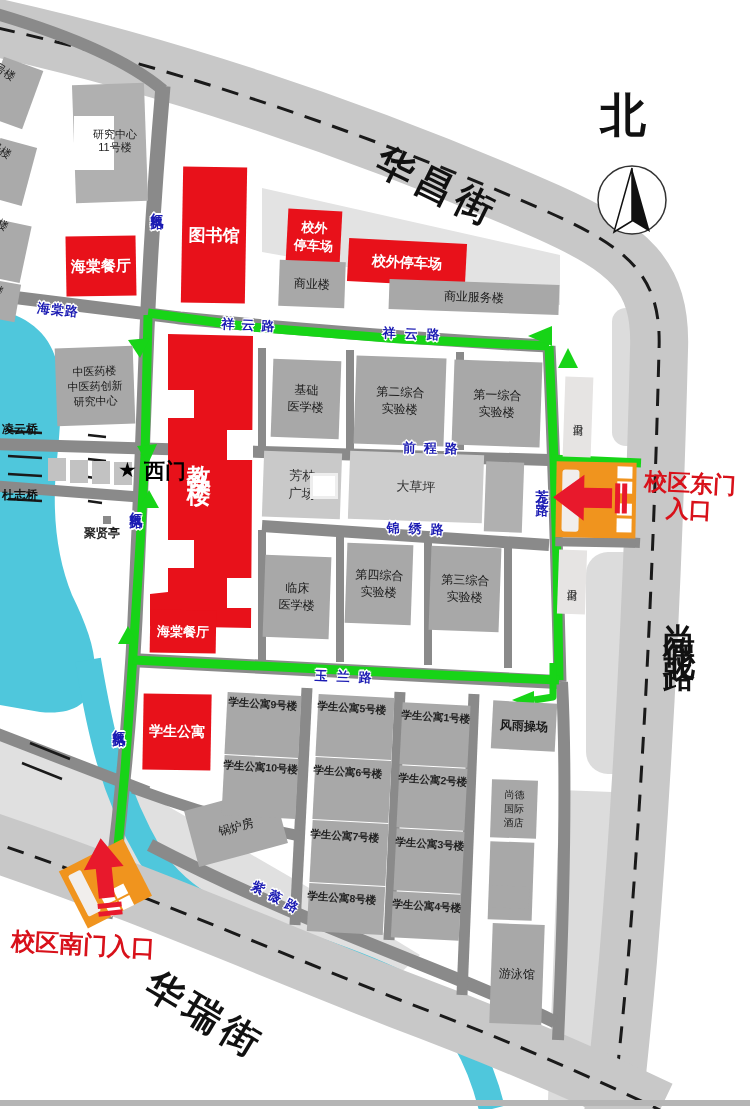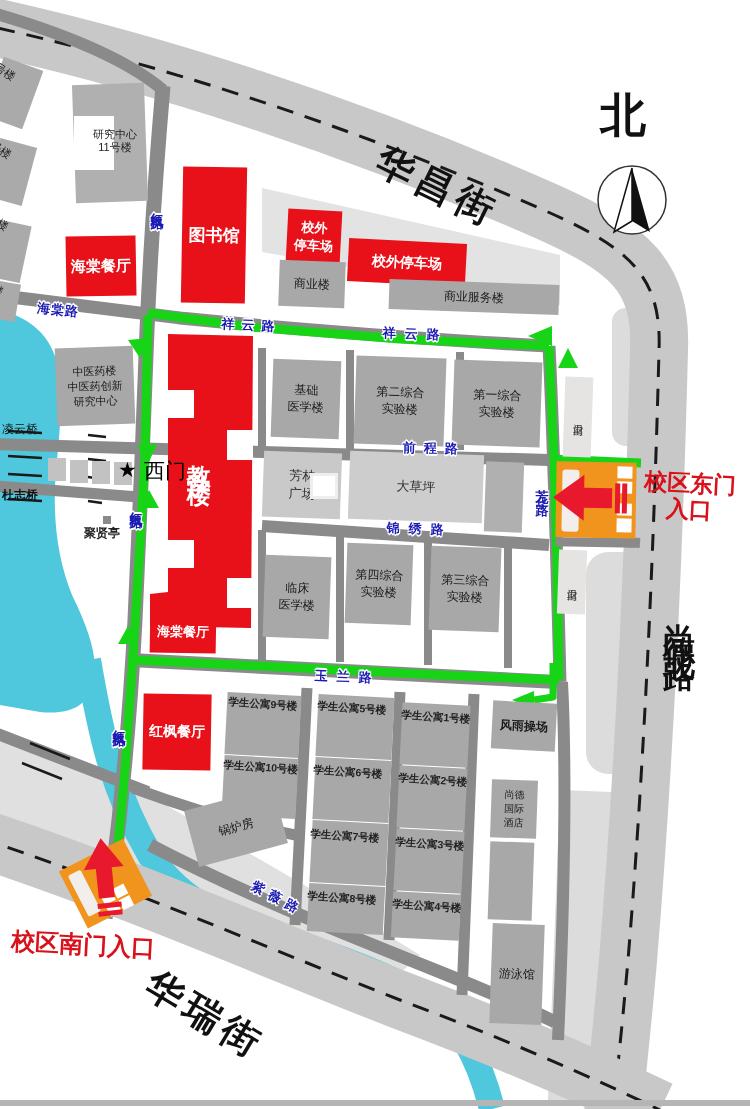--- a/index.html
+++ b/index.html
@@ -128,21 +128,21 @@
     <path d="M632,168 L614,232 L632,221 Z" fill="#fff" stroke="#111" stroke-width="1.5"></path>
   </g>
 </svg>
 
 <div class="blk red" style="left:66px;top:236px;width:70px;height:60px;font-size:15px;transform:rotate(-1deg)"><span>海棠餐厅</span></div>
 <div class="blk red" style="left:182px;top:167px;width:64px;height:136px;font-size:17px;transform:rotate(1deg)"><span>图书馆</span></div>
 <div class="blk red" style="left:287px;top:210px;width:54px;height:53px;font-size:13px;transform:rotate(3deg)"><span>校外
 停车场</span></div>
 <div class="blk red" style="left:348px;top:241px;width:118px;height:43px;font-size:14px;transform:rotate(3deg)"><span>校外停车场</span></div>
 <div class="blk red" style="left:150px;top:610px;width:66px;height:43px;font-size:13px;transform:rotate(1deg)"><span>海棠餐厅</span></div>
-<div class="blk red" style="left:143px;top:694px;width:68px;height:76px;font-size:14px;transform:rotate(1deg)"><span>红枫餐厅</span></div>
+<div class="blk red" style="left:143px;top:694px;width:68px;height:76px;font-size:14px;transform:rotate(1deg)"><span>学生公寓</span></div>
 
 <div class="blk g1" style="left:279px;top:261px;width:66px;height:46px;font-size:12px;transform:rotate(2deg)"><span>商业楼</span></div>
 <div class="blk g1" style="left:389px;top:282px;width:170px;height:30px;font-size:12px;transform:rotate(2deg)"><span>商业服务楼</span></div>
 <div class="blk g1" style="left:272px;top:360px;width:68px;height:78px;font-size:12px;transform:rotate(2deg)"><span>基础
 医学楼</span></div>
 <div class="blk g1" style="left:355px;top:357px;width:90px;height:88px;font-size:12px;transform:rotate(2deg)"><span>第二综合
 实验楼</span></div>
 <div class="blk g1" style="left:453px;top:361px;width:88px;height:85px;font-size:12px;transform:rotate(2deg)"><span>第一综合
 实验楼</span></div>
 <div class="blk g1" style="left:264px;top:556px;width:66px;height:82px;font-size:12px;transform:rotate(2deg)"><span>临床
@@ -222,28 +222,28 @@
 <div class="lbl rlbl" style="left:383px;top:325px;transform:rotate(2deg);letter-spacing:9px">祥云路</div>
 <div class="lbl rlbl" style="left:403px;top:440px;transform:rotate(1deg);letter-spacing:8px">前程路</div>
 <div class="lbl rlbl" style="left:387px;top:520px;transform:rotate(2deg);letter-spacing:9px">锦绣路</div>
 <div class="lbl rlbl" style="left:315px;top:668px;transform:rotate(2deg);letter-spacing:9px">玉兰路</div>
 <div class="lbl rlbl" style="left:256px;top:878px;transform:rotate(28deg);letter-spacing:6px">紫薇路</div>
 <div class="lbl rlbl vtext" style="left:149px;top:203px;letter-spacing:2px">红枫路</div>
 <div class="lbl rlbl vtext" style="left:128px;top:502px;letter-spacing:2px">红枫路</div>
 <div class="lbl rlbl vtext" style="left:111px;top:720px;letter-spacing:2px">红枫路</div>
 <div class="lbl rlbl vtext" style="left:534px;top:478px;letter-spacing:8px">芳华路</div>
 
-<div class="lbl" style="left:2px;top:422px;font-size:12px;font-weight:normal;color:#111">凌云桥</div>
+<div class="lbl" style="left:2px;top:422px;font-size:12px;font-weight:bold;color:#111">凌云桥</div>
 <div class="lbl" style="left:2px;top:488px;font-size:12px;font-weight:bold;color:#111">杜志桥</div>
 
 <div style="position:absolute;left:103px;top:516px;width:8px;height:8px;background:#8a8a8a;z-index:3"></div>
 <div class="lbl" style="left:84px;top:526px;font-size:12px;font-weight:bold;color:#222">聚贤亭</div>
 
 <div class="lbl" style="left:118px;top:457px;font-size:21px;color:#000">★</div>
-<div class="lbl" style="left:144px;top:458px;font-size:21px;font-weight:normal;color:#000">西门</div>
+<div class="lbl" style="left:144px;top:458px;font-size:21px;font-weight:bold;color:#000">西门</div>
 
 <div class="lbl vtext" style="left:184px;top:446px;font-size:24px;font-weight:bold;color:#fff;letter-spacing:8px;z-index:4">教学楼</div>
 
 <div class="lbl redtxt" style="left:630px;top:468px;width:122px;font-size:23px;transform:rotate(3deg);z-index:4">校区东门
 入口</div>
 <div class="lbl redtxt" style="left:12px;top:928px;font-size:24px;transform:rotate(3deg);z-index:4">校区南门入口</div>
 
 </div>
 
 </body></html>

